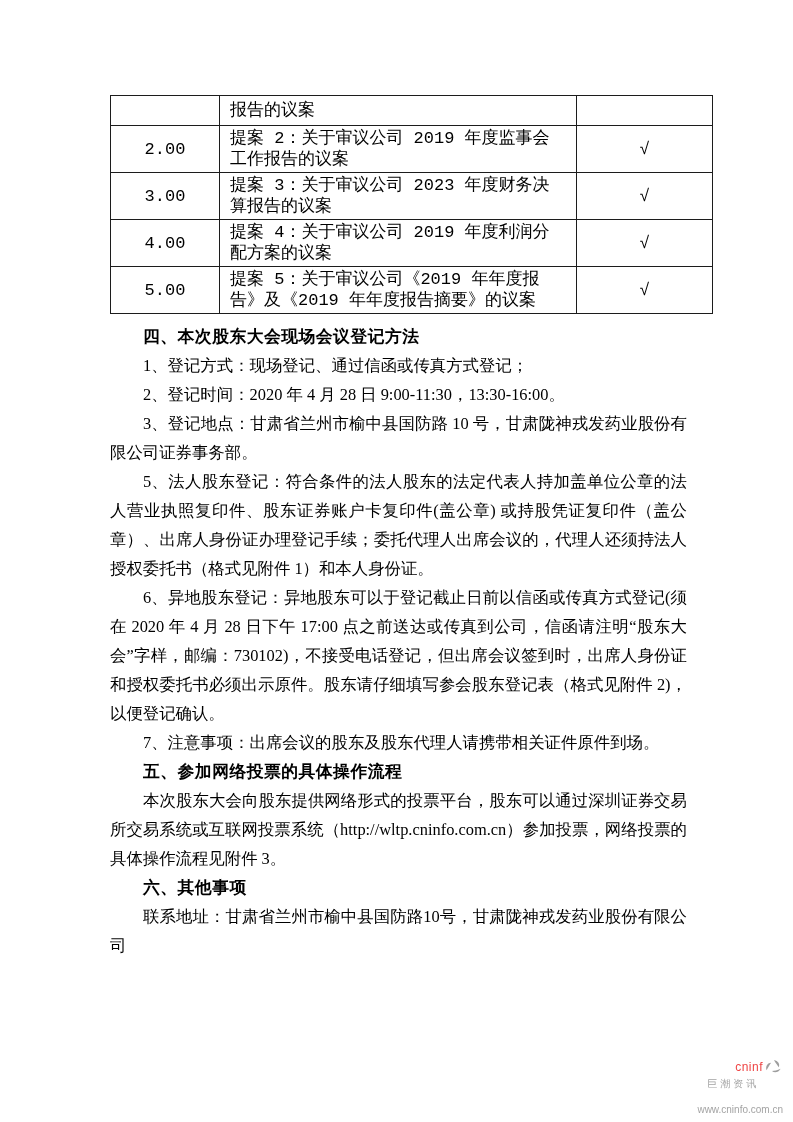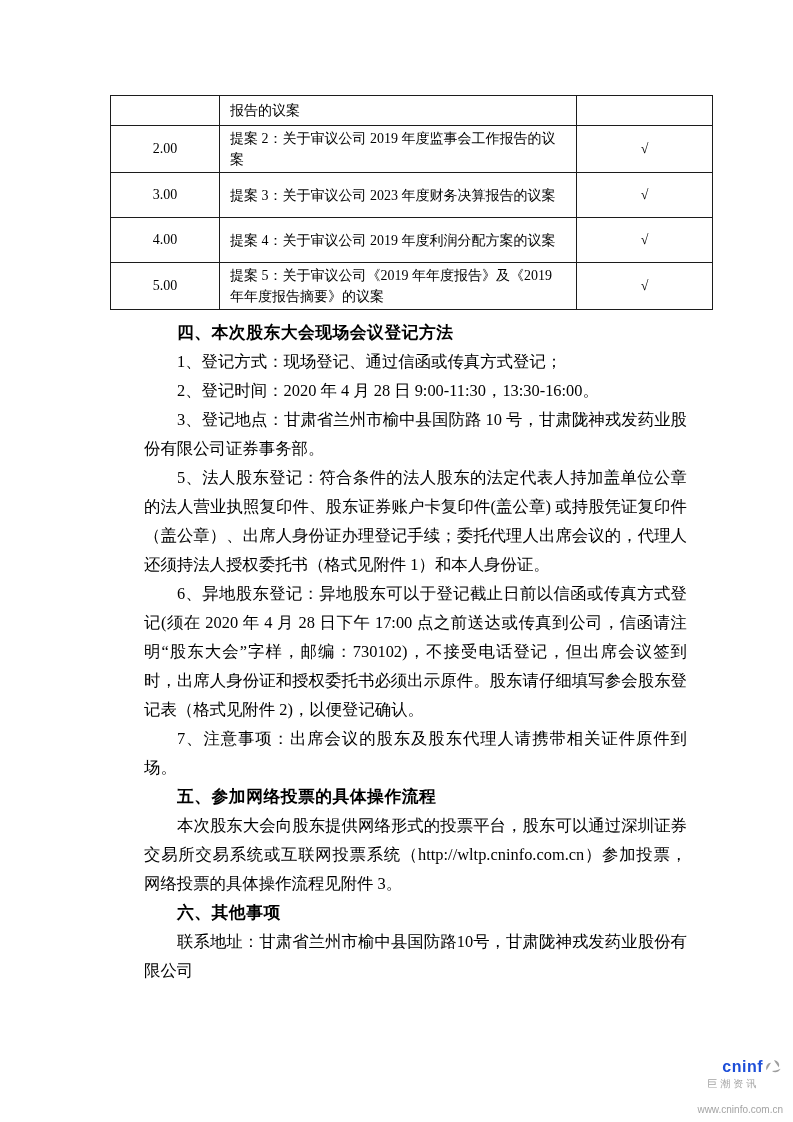--- a/index.html
+++ b/index.html
@@ -13,35 +13,35 @@
   }
   .doc { position:absolute; left:110px; top:95px; width:577px; }
 
   table.proposals {
     border-collapse:collapse;
     width:577px;
     table-layout:fixed;
   }
   table.proposals td {
     border:1px solid #1c1c1c;
-    font-size:14px;
+    font-size:17px;
     vertical-align:middle;
+    font-family:Liberation Mono, monospace;
   }
   td.col-num   { width:106px; text-align:center; }
   td.col-text  { width:336px; padding:2px 10px; line-height:21px; text-align:left; }
   td.col-check { width:133px; text-align:center; font-size:14.5px; }
   tr.row-partial { height:30px; }
   tr.row-full    { height:45px; }
 
   .content {
     margin-top:8px;
     font-size:16.4px;
     line-height:29px;
     text-align:justify;
-    margin-left:34px;
   }
   .content p { margin:0; text-indent:33px; }
   .content h3 {
     margin:0;
     text-indent:33px;
     font-family:"Liberation Sans","DejaVu Sans",sans-serif;
     font-weight:bold;
     font-size:16.8px;
     line-height:29px;
     letter-spacing:0.5px;
@@ -50,21 +50,21 @@
 
   .footer {
     position:absolute;
     right:10px; bottom:7px;
     color:#a3a3a3;
     font-family:"Liberation Sans","DejaVu Sans",sans-serif;
     text-align:center;
     line-height:1.15;
   }
   .logo-row { display:flex; align-items:center; justify-content:flex-end; gap:1px; }
-  .logo-text { font-weight:bold; font-size:16px; letter-spacing:0.5px; color:#1d4ed8; }
+  .logo-text { font-weight:normal; font-size:12px; letter-spacing:0.5px; color:#ef4444; }
   .logo-cn  { font-size:10px; letter-spacing:3px; margin-top:1px; padding-right:14px; }
   .logo-url { font-size:10px; margin-top:14px; }
   .swirl { display:inline-block; width:19px; height:19px; }
 </style>
 </head>
 <body>
 
 <div class="page">
   <div class="doc">
 

